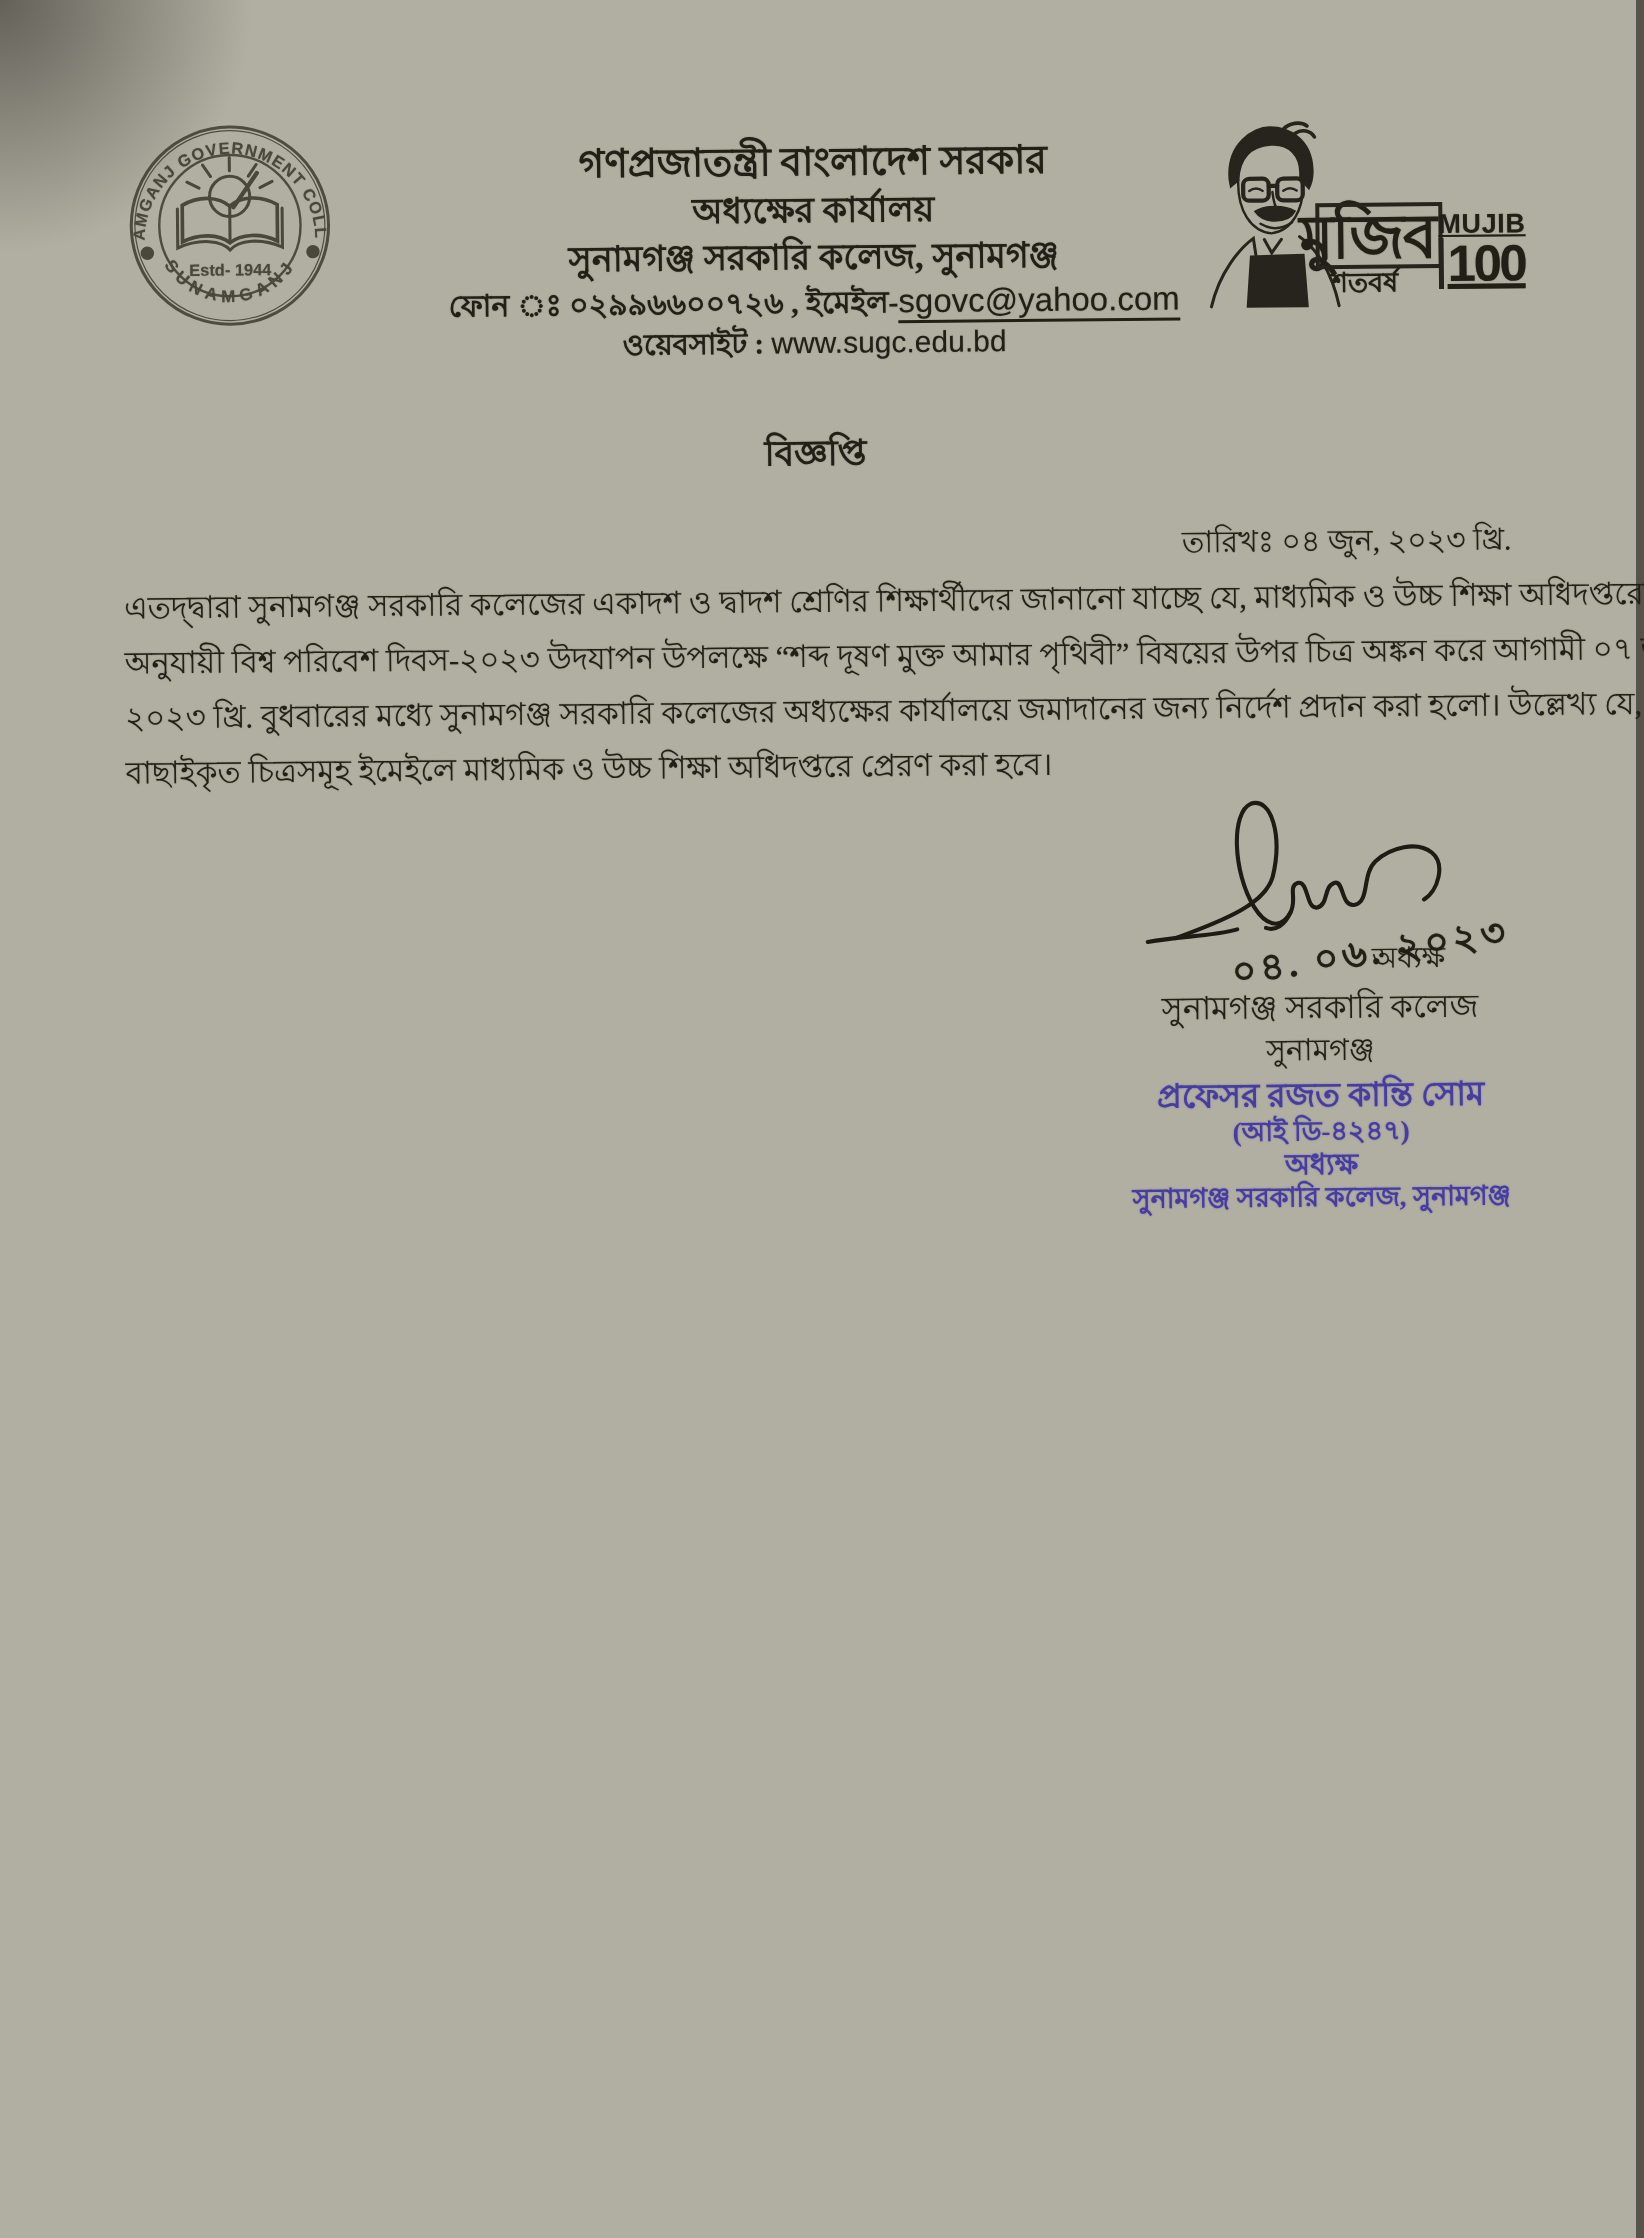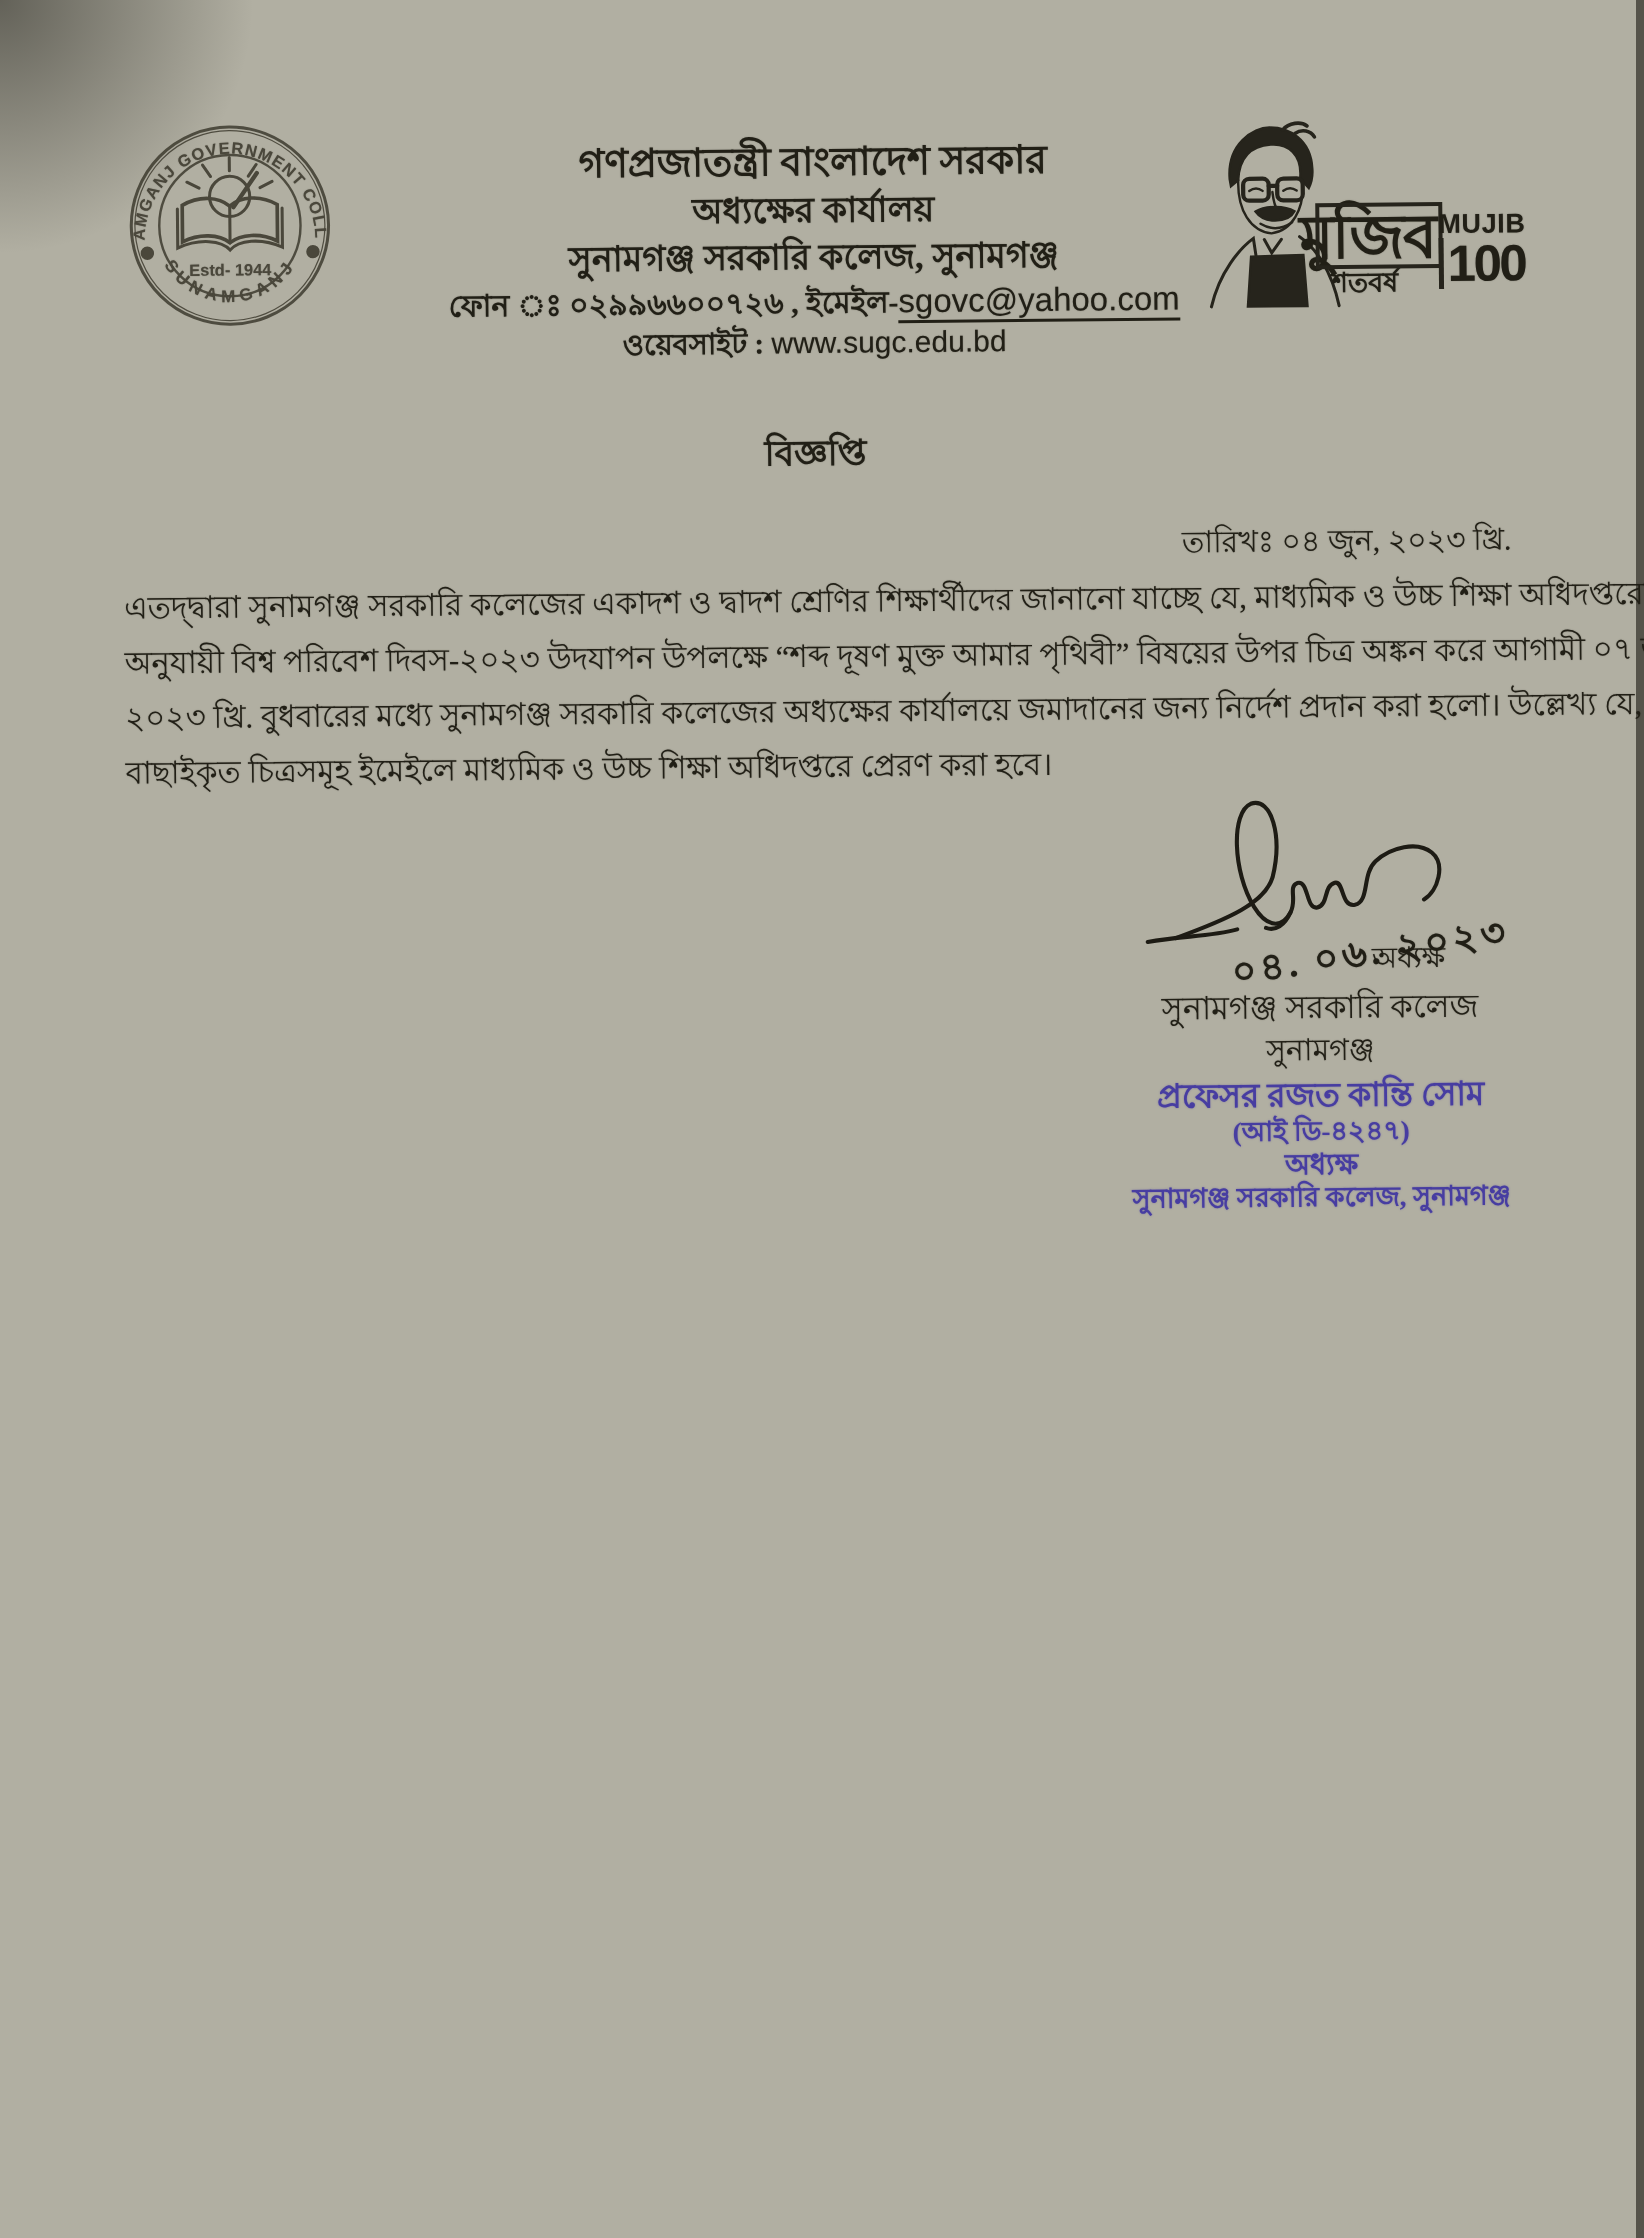--- a/index.html
+++ b/index.html
@@ -31,21 +31,21 @@
   .email{border-bottom:3px solid #211f16;font-size:33px;padding-bottom:1.2px;}
   .web{font-size:30px;}
 
   
   .mujib{position:absolute;left:1201px;top:122px;width:286px;height:207px;}
   .mujib svg{position:absolute;left:0;top:0;}
   .mujib-type{position:absolute;left:102px;top:90px;width:183px;}
   .mujib-bn{position:relative;font-size:61px;line-height:61px;font-weight:900;letter-spacing:-1.2px;display:inline-block;padding:0 4.9px;}
   .mujib-bn .box{position:absolute;left:20.7px;top:-3.7px;right:-2.4px;bottom:-1.2px;border:4.9px solid #26241c;}
   .mujib-sub{font-size:27px;font-weight:900;line-height:30px;text-align:center;width:140px;}
-  .mujib-right{position:absolute;left:144px;top:3.7px;width:79px;font-family:"Liberation Sans", sans-serif;}
+  .mujib-right{position:absolute;left:144px;top:3.7px;width:79px;font-family:"Liberation Sans", sans-serif;text-decoration:underline;}
   .mujib-latin{font-size:27px;font-weight:900;letter-spacing:0.6px;line-height:28px;}
   .mujib-100{font-size:51px;font-weight:800;line-height:51px;letter-spacing:-2.4px;border-left:5.5px solid #26241c;padding-left:3.7px;}
 
   
   .title{position:absolute;left:0;right:0;top:426px;text-align:center;font-size:35px;font-weight:700;}
   .dateline{position:absolute;right:127px;top:522px;font-size:30px;}
   .body{position:absolute;left:129px;right:120px;top:574px;font-size:31px;}
   .body .bl{height:55px;line-height:55px;white-space:nowrap;text-align:justify;text-align-last:justify;}
   .body .bl.last{text-align-last:left;white-space:normal;}
 

